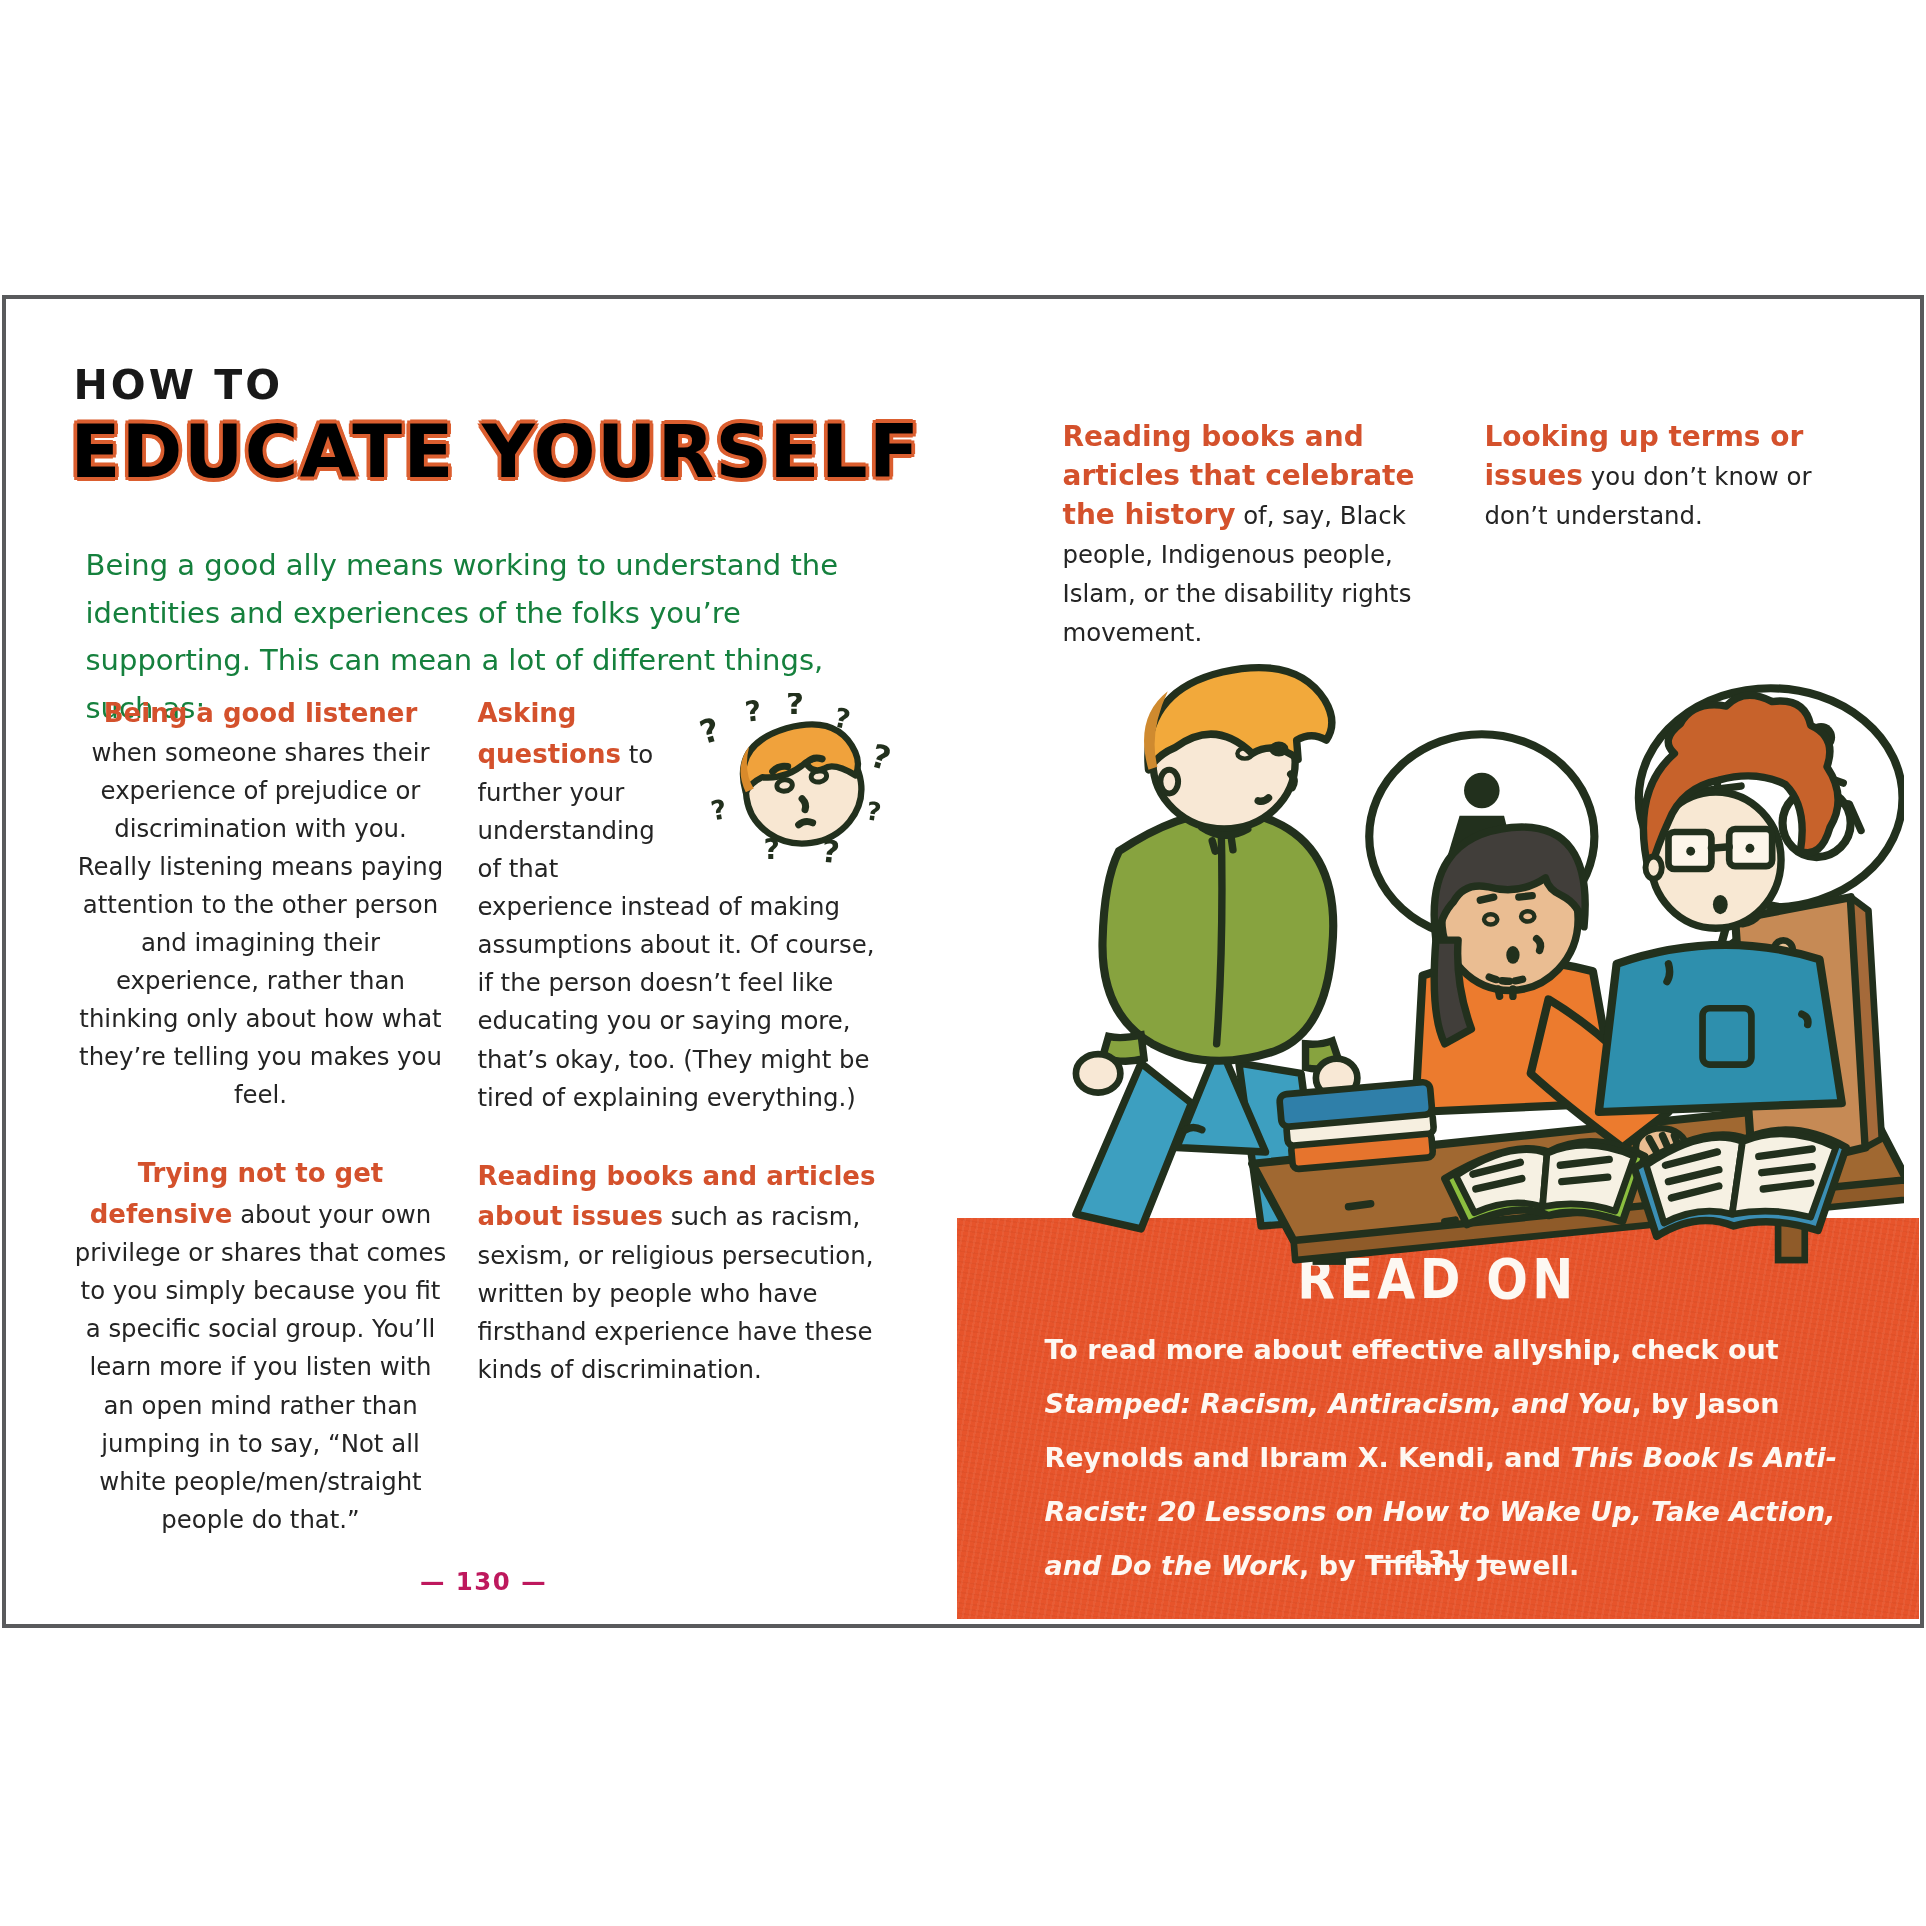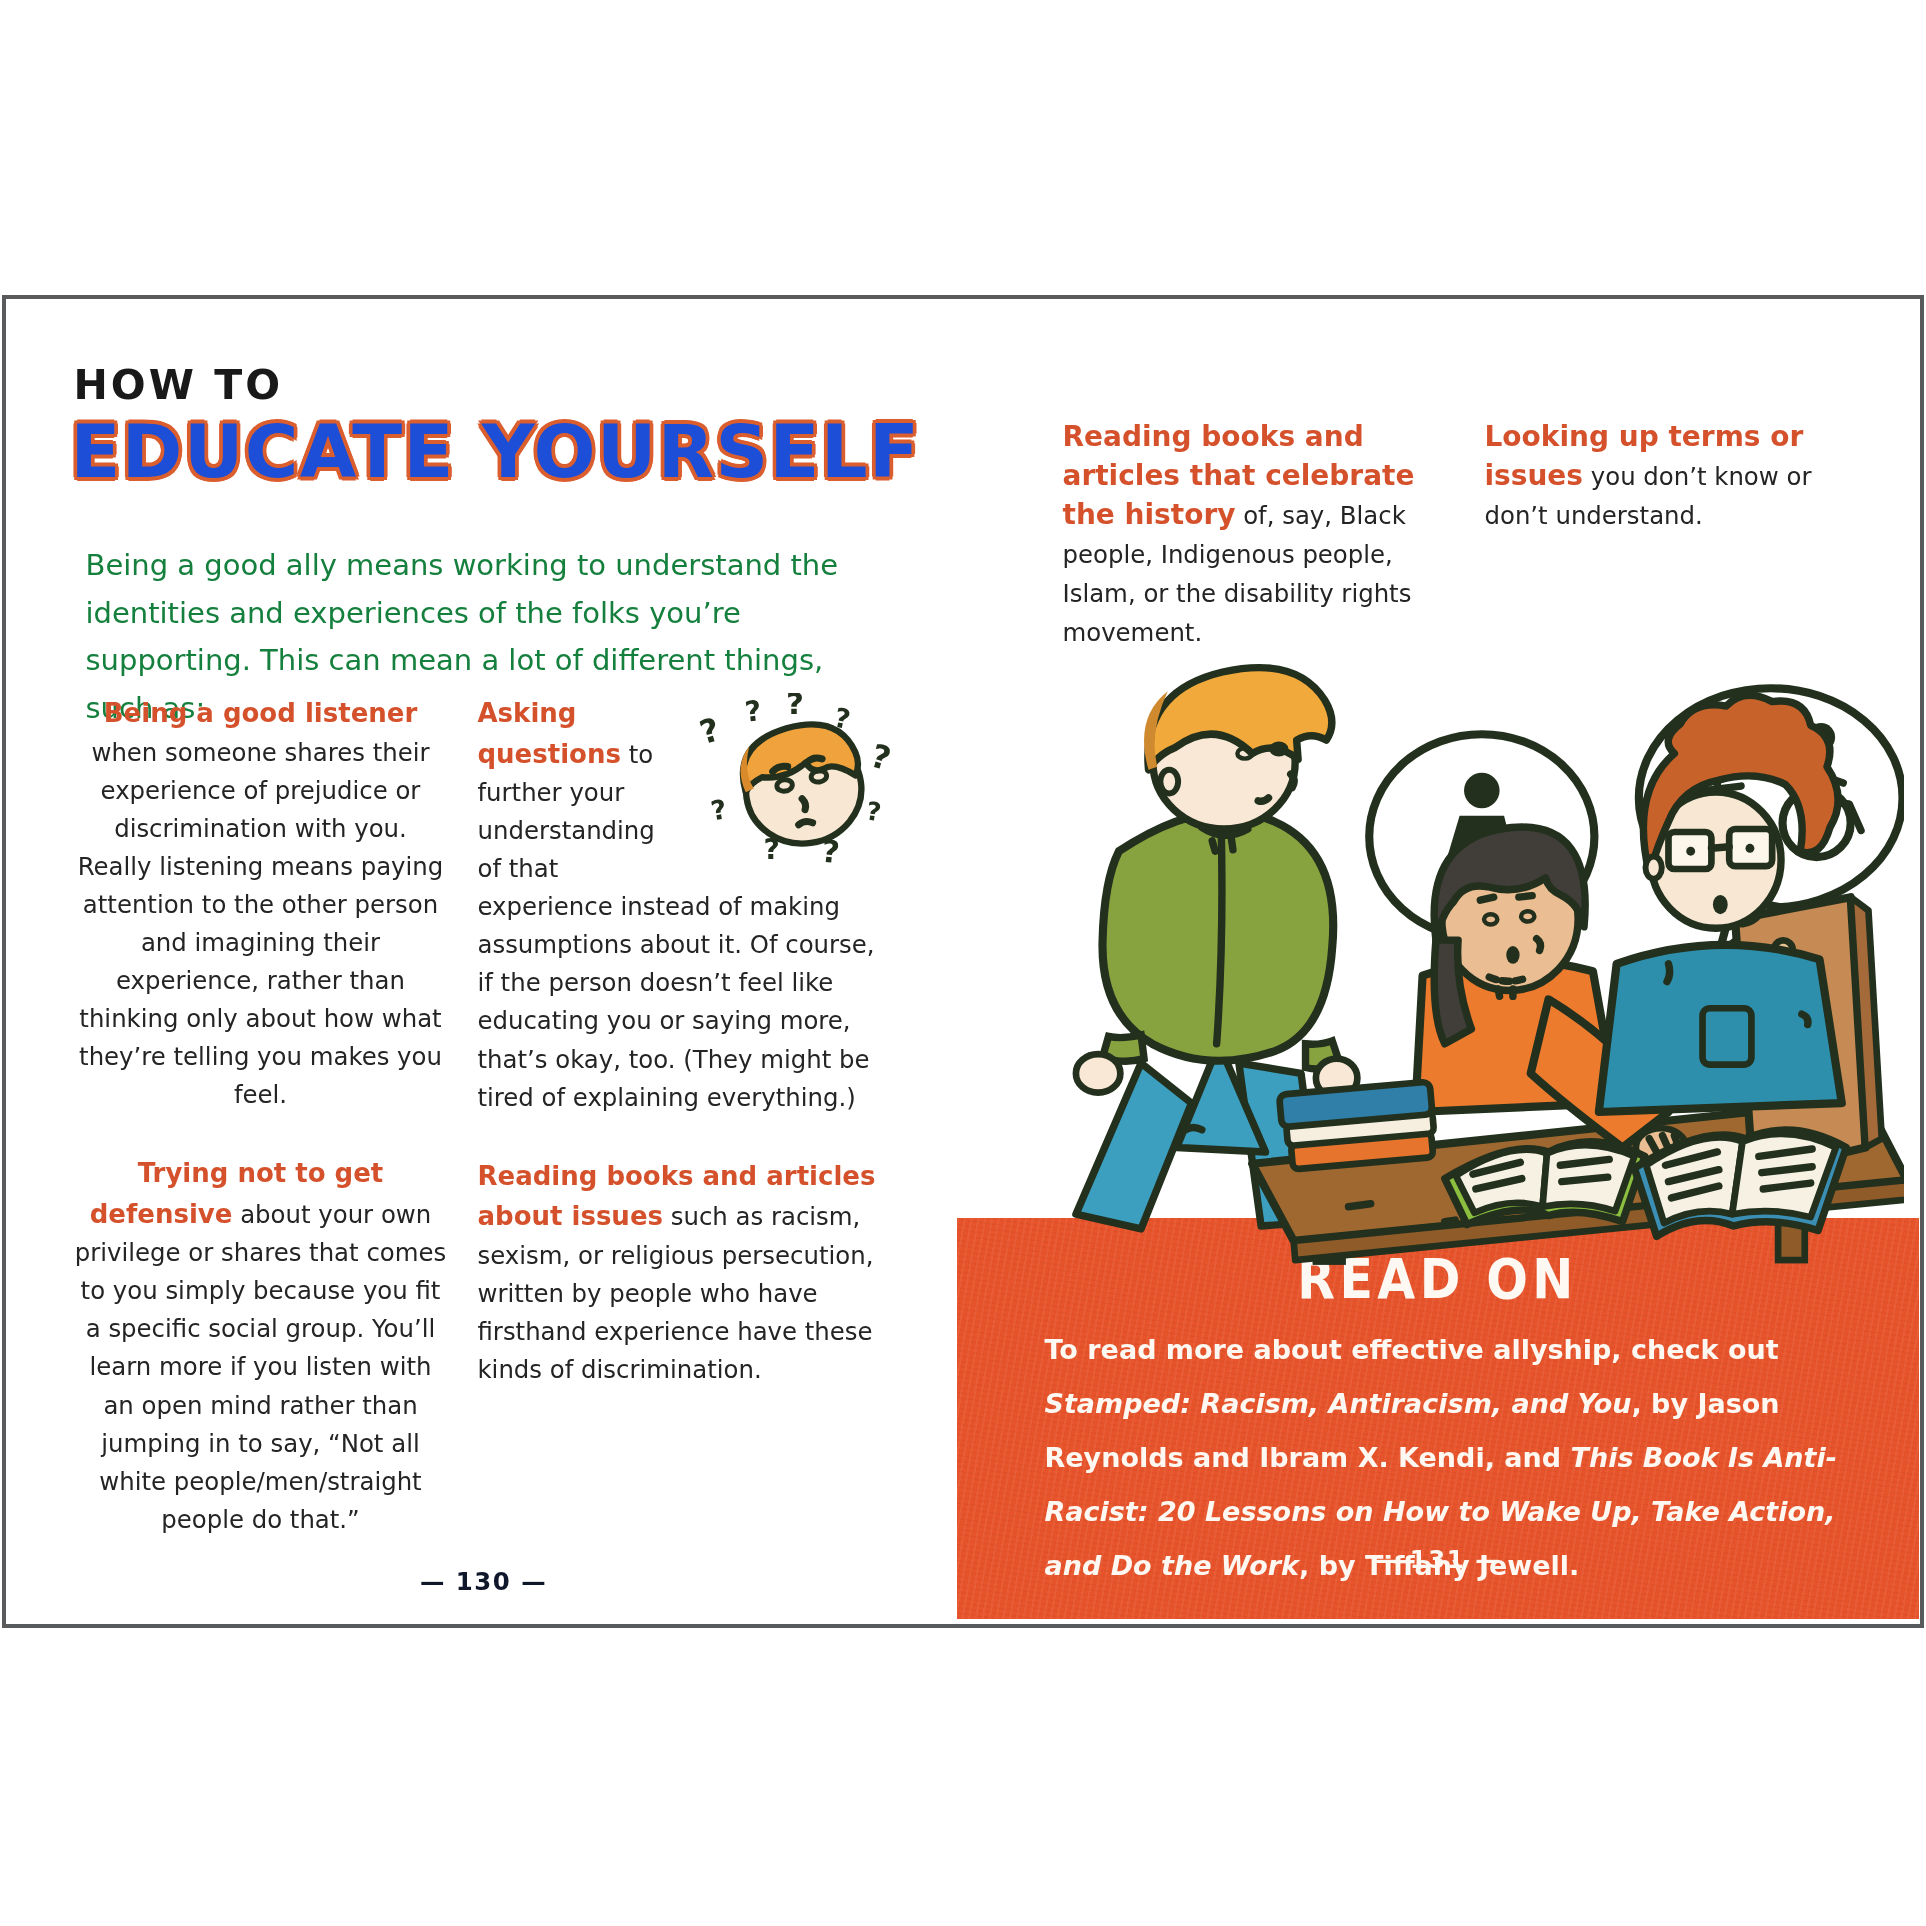--- a/index.html
+++ b/index.html
@@ -12,38 +12,38 @@
     border:4.4px solid #595a5c;background:#ffffff;box-sizing:content-box;
   }
   .abs{position:absolute;}
   
   .kicker{
     left:68px;top:62px;font-size:41px;font-weight:800;letter-spacing:3px;
     color:#191919;
   }
   .title{
     left:65px;top:110px;font-size:73px;font-weight:800;letter-spacing:1.5px;
-    color:#1d4ed8;
+    color:#000000;
     text-shadow:-3px -3px 0 #db5e2f,3px -3px 0 #db5e2f,-3px 3px 0 #db5e2f,
                  3px 3px 0 #db5e2f,0 -3.7px 0 #db5e2f,0 3.7px 0 #db5e2f,
                 -3.7px 0 0 #db5e2f,3.7px 0 0 #db5e2f;
     white-space:nowrap;
   }
   .intro{
     left:68px;top:231px;width:800px;margin:12px;
     font-size:29px;line-height:1.64;color:#15803d;
   }
   .col{font-size:24.4px;line-height:1.56;color:#242424;}
   .col-a{left:68px;top:394px;width:374px;text-align:center;}
   .col-b{left:472px;top:394px;width:416px;}
   .block{margin:0 0 39px 0;}
   .lead{color:#d4512c;font-weight:700;font-size:26px;}
   .face-float{float:right;width:199px;height:176px;margin:0 0 7.4px 10.4px;}
   .pnum{
-    font-size:24.4px;font-weight:700;color:#0f172a;text-align:center;
+    font-size:24.4px;font-weight:700;color:#be185d;text-align:center;
     letter-spacing:1.5px;
   }
   .pnum-left{left:0;top:1268px;width:956px;}
   
   .r-col{font-size:24.4px;line-height:1.6;color:#242424;}
   .r-col .lead{font-size:28px;line-height:1.3;}
   .r-col1{left:1057px;top:119px;width:409px;}
   .r-col2{left:1479px;top:119px;width:385px;}
   .readon{
     left:951px;top:919px;width:962px;height:401px;

